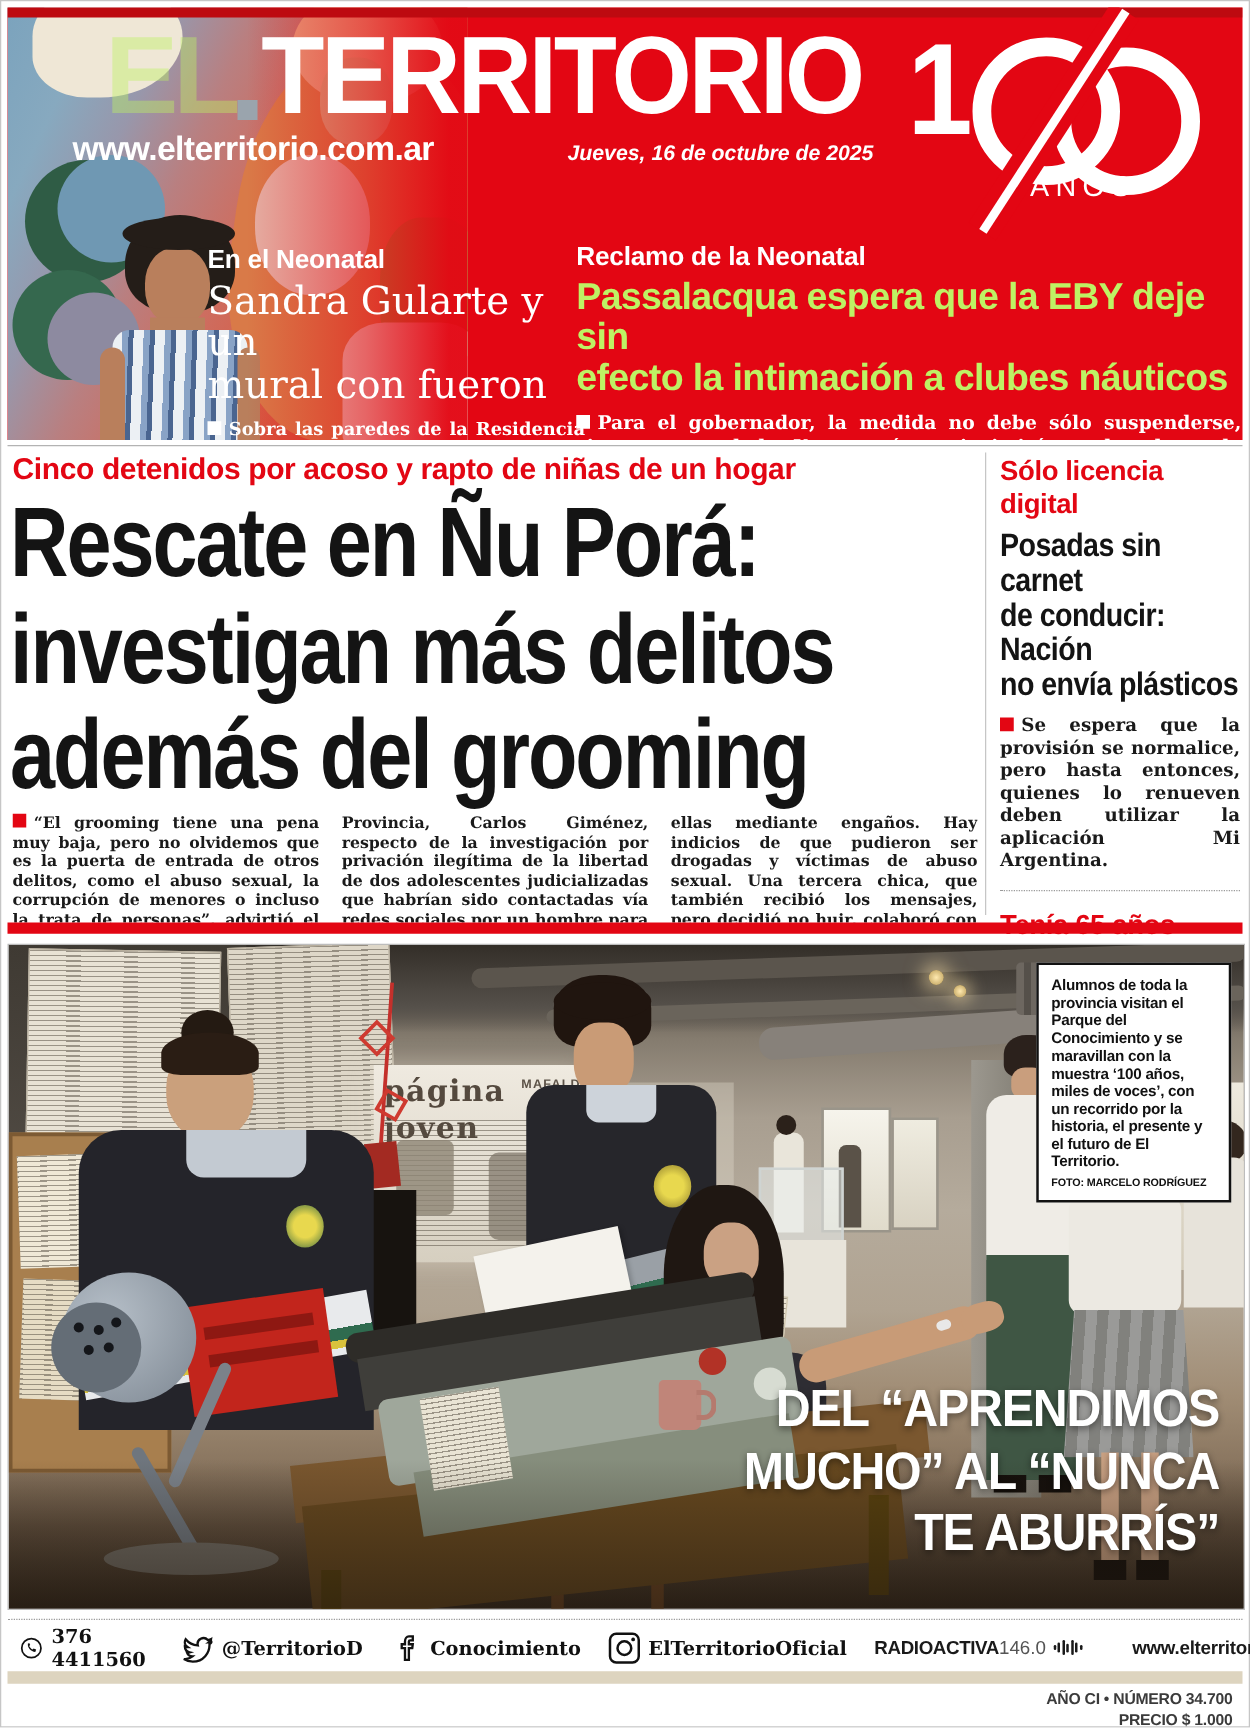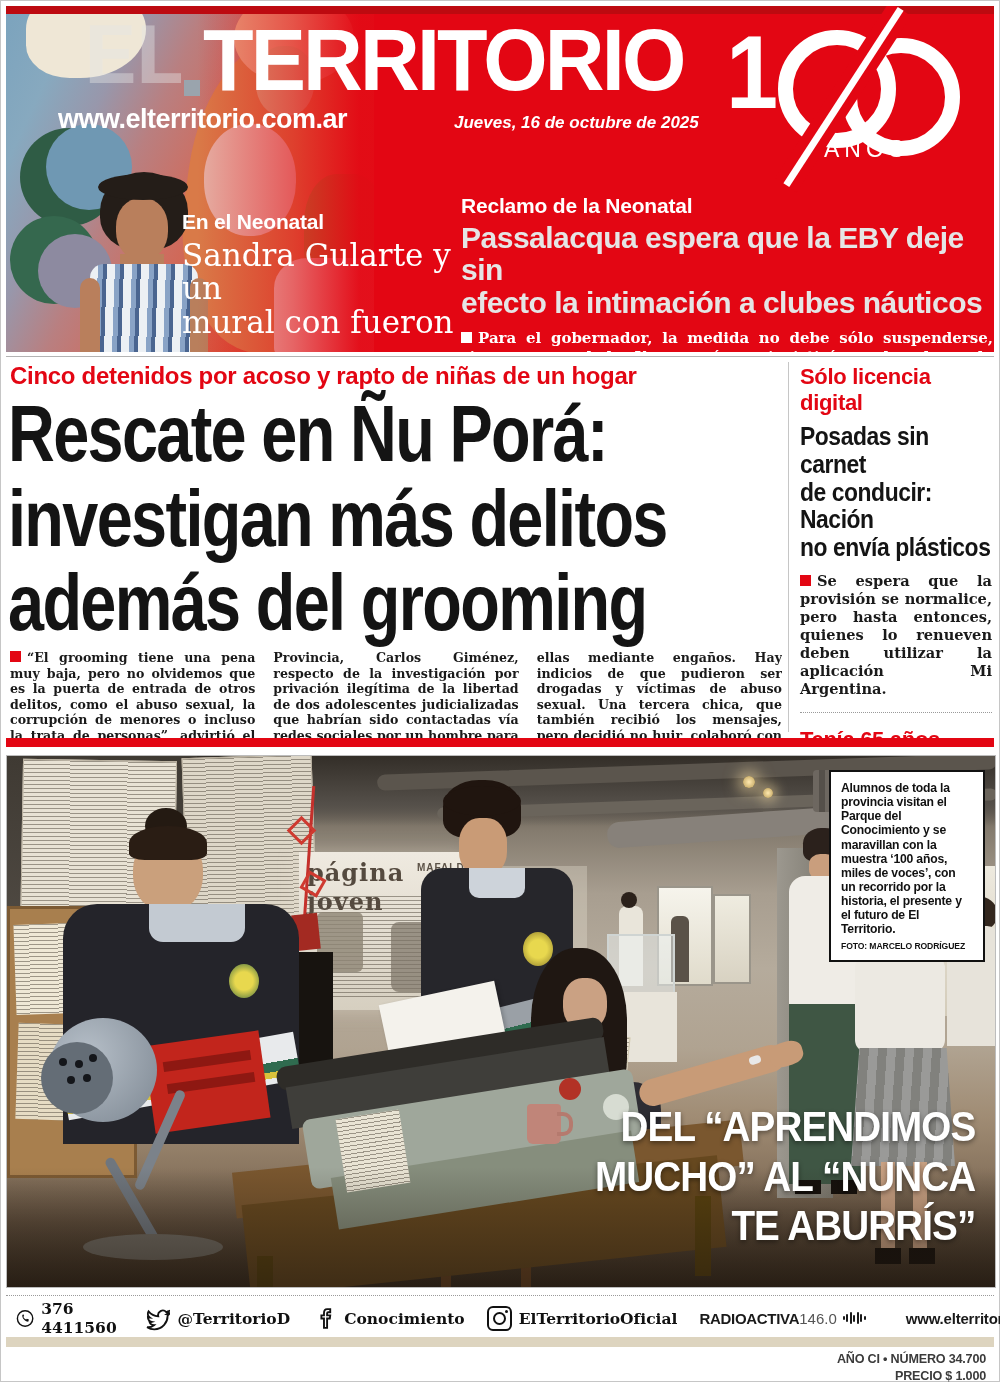--- a/index.html
+++ b/index.html
@@ -8,37 +8,37 @@
         font-family:"Liberation Sans",sans-serif;}
   .s{position:absolute;}
 
   
   .header{position:absolute;left:6px;top:6px;width:988px;height:346px;background:#e30613;overflow:hidden;}
   .header-topstrip{position:absolute;left:0;top:0;width:100%;height:8px;background:#bd0a10;z-index:6;}
   .mural{position:absolute;left:0;top:0;width:368px;height:346px;overflow:hidden;
          background:linear-gradient(115deg,#7ba3bd 0%,#87a9bf 14%,#9897ab 26%,#b97f80 38%,#cc6f63 50%,#d6604a 62%,#d94e38 74%,#dd3b2a 86%,#e30613 100%);}
   .mural .fade{position:absolute;inset:0;background:linear-gradient(90deg,rgba(227,6,19,0) 52%,rgba(227,6,19,.5) 78%,rgba(227,6,19,.95) 96%);}
   .logo-row{position:absolute;left:78px;top:10px;display:flex;align-items:flex-start;z-index:7;}
-  .logo-el{font-size:88px;font-weight:900;letter-spacing:-4px;line-height:1;color:#e5e5e5;opacity:.42;font-family:Liberation Mono, monospace;}
+  .logo-el{font-size:88px;font-weight:900;letter-spacing:-4px;line-height:1;color:#bef264;opacity:.42;}
   .logo-dot{width:16px;height:16px;background:#9aa4ad;margin:64px 3px 0 2px;}
   .logo-terr{font-size:88px;font-weight:900;letter-spacing:-3px;line-height:1;color:#fff;transform:scaleX(.94);transform-origin:left top;}
   .site-url{position:absolute;left:52px;top:98px;font-size:27px;font-weight:900;color:#fff;letter-spacing:-.5px;z-index:7;}
   .edition-date{position:absolute;left:448px;top:107px;font-size:17px;font-style:italic;font-weight:700;color:#fff;z-index:7;}
   .cent{position:absolute;right:58px;top:8px;width:210px;height:160px;z-index:7;}
   .cent .one{position:absolute;left:0;top:6px;font-size:104px;font-weight:800;color:#fff;line-height:1;transform:scaleX(.9);transform-origin:left top;}
   .cent .ring{position:absolute;width:88px;height:88px;border:15px solid #fff;border-radius:50%;}
   .cent .slash-red{position:absolute;left:104px;top:-22px;width:26px;height:210px;background:#e30613;transform:rotate(33deg);}
   .cent .slash-w{position:absolute;left:114px;top:-22px;width:7px;height:210px;background:#fff;transform:rotate(33deg);}
   .cent .anios{position:absolute;left:98px;top:122px;font-size:23px;font-weight:400;letter-spacing:5px;color:#fff;}
   .kicker{font-weight:800;color:#fff;font-size:21px;letter-spacing:-.2px;}
-  .teaser-left{position:absolute;left:176px;top:190px;width:302px;z-index:7;margin-top:14px;}
+  .teaser-left{position:absolute;left:160px;top:190px;width:302px;z-index:7;}
   .teaser-left .hl{font-family:"DejaVu Serif","Liberation Serif",serif;font-weight:400;font-size:31px;line-height:1.08;color:#fff;white-space:pre-line;margin-top:5px;}
   .teaser-sum{font-family:"DejaVu Serif","Liberation Serif",serif;font-weight:700;font-size:14.3px;line-height:1.28;color:#fff;text-align:justify;margin-top:10px;}
   .teaser-right{position:absolute;left:455px;top:188px;width:532px;z-index:7;}
-  .teaser-right .hl{font-weight:800;font-size:30px;line-height:1.08;letter-spacing:-.5px;color:#e5e5e5;white-space:pre-line;margin-top:4px;}
+  .teaser-right .hl{font-weight:800;font-size:30px;line-height:1.08;letter-spacing:-.5px;color:#bef264;white-space:pre-line;margin-top:4px;}
   .wsq{display:inline-block;width:11px;height:11px;background:#fff;margin-right:6px;}
   .rsq{display:inline-block;width:11px;height:11px;background:#e30613;margin-right:6px;}
 
   
   .hairline{position:absolute;left:6px;right:6px;top:356px;height:1px;background:#b3b3b3;}
   .main-kicker{position:absolute;left:10px;top:362px;font-size:24px;font-weight:800;color:#e30613;letter-spacing:-.3px;}
   .main-hl{position:absolute;left:8px;top:392px;width:945px;transform:scaleX(.82);transform-origin:left top;
            font-size:79px;font-weight:900;letter-spacing:-2px;line-height:1.07;color:#141414;white-space:pre-line;}
   .body-cols{position:absolute;left:10px;top:650px;width:772px;height:88px;display:flex;gap:18px;overflow:hidden;}
   .body-cols .col{flex:1;font-family:"DejaVu Serif","Liberation Serif",serif;font-weight:700;font-size:12.6px;line-height:1.24;color:#1a1a1a;text-align:justify;hyphens:auto;}

